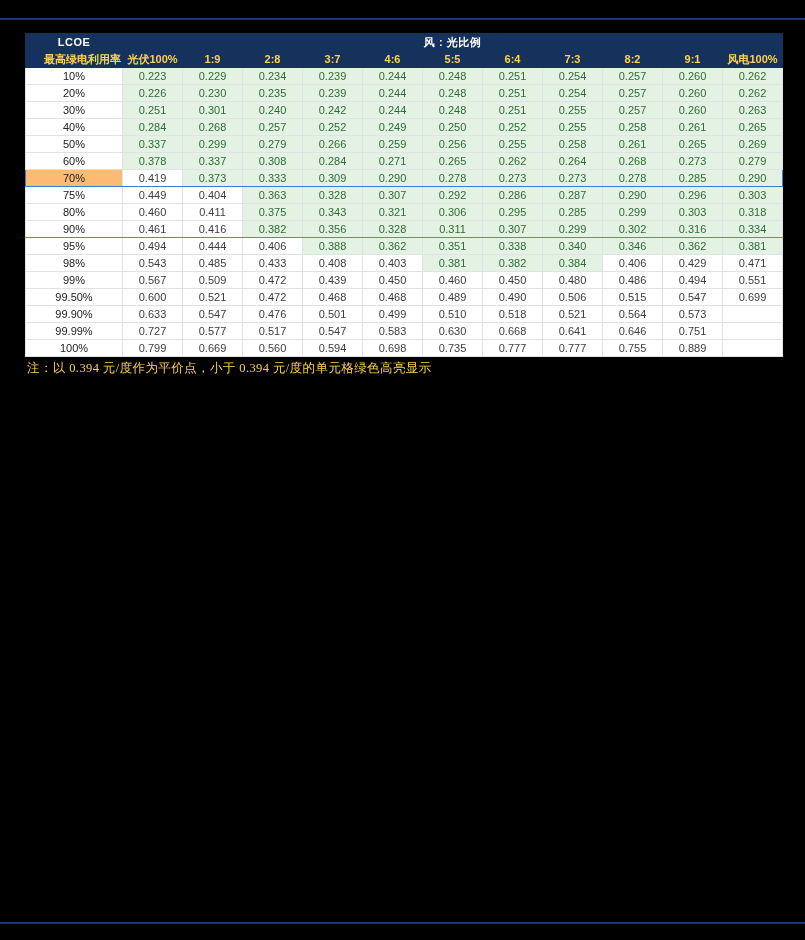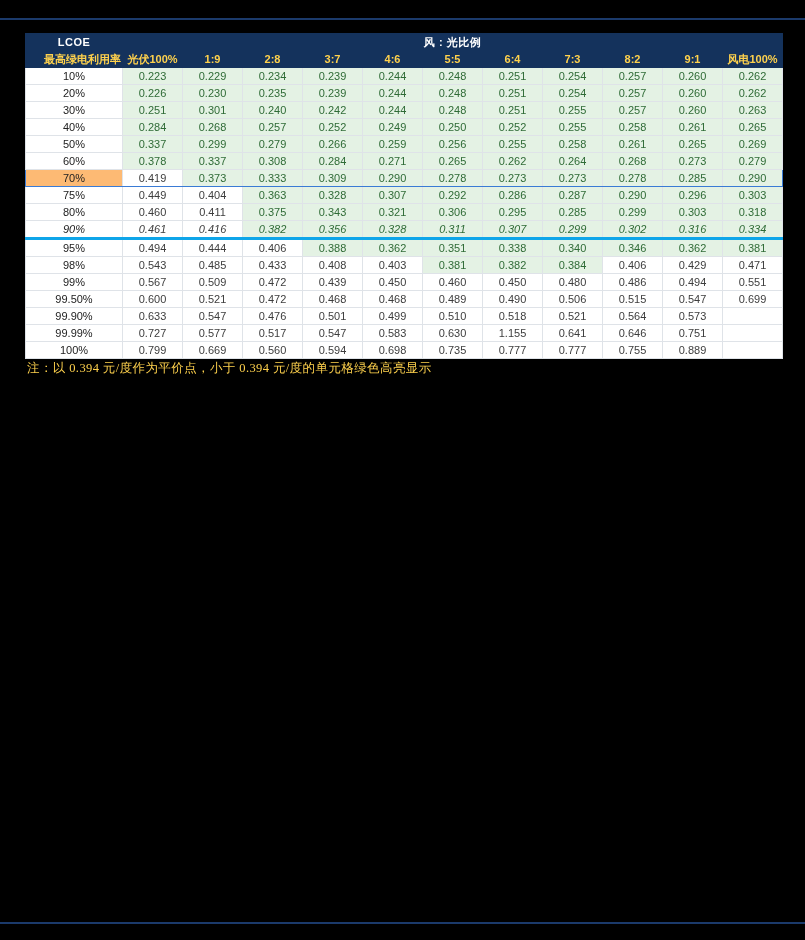--- a/index.html
+++ b/index.html
@@ -106,22 +106,21 @@
     background: #fdba74;
   }
   tr.row-focus td.last {
     border-right: 1px solid #3a7bd5;
   }
   
   tr.row-line-top td {
     border-top: 1px solid #7f8c98;
   }
   tr.row-line-bottom td {
-    border-bottom: 3px solid #0ea5e9;
-    font-style: italic;
+    border-bottom: 1px solid #0ea5e9;
   }
   .notes {
     position: absolute;
     left: 4px;
     top: 358px;
     width: 790px;
     margin-left: 23px;
   }
   .note-line {
     color: #ffd24d;
@@ -387,21 +386,21 @@
           <td class="val blank last"></td>
         </tr>
         <tr>
           <td class="rowlabel">99.99%</td>
           <td class="val">0.727</td>
           <td class="val">0.577</td>
           <td class="val">0.517</td>
           <td class="val">0.547</td>
           <td class="val">0.583</td>
           <td class="val">0.630</td>
-          <td class="val">1.155</td>
+          <td class="val">0.668</td>
           <td class="val">0.641</td>
           <td class="val">0.646</td>
           <td class="val">0.751</td>
           <td class="val blank last"></td>
         </tr>
         <tr>
           <td class="rowlabel">100%</td>
           <td class="val">0.799</td>
           <td class="val">0.669</td>
           <td class="val">0.560</td>

